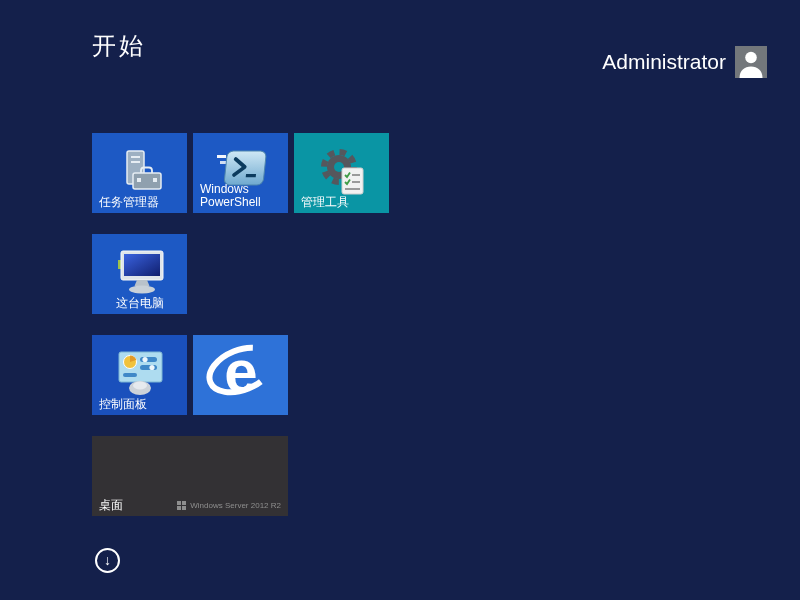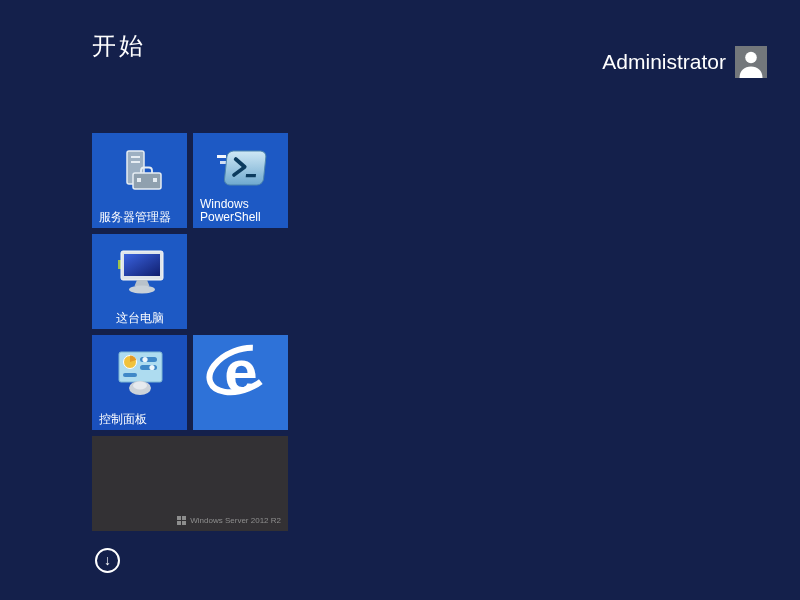--- a/index.html
+++ b/index.html
@@ -16,21 +16,21 @@
   }
   .user-area {
     position:absolute; top:46px; right:33px;
     display:flex; align-items:center; gap:9px;
   }
   .user-name { color:#ffffff; font-size:21px; font-weight:400; }
   .avatar { width:32px; height:32px; display:block; cursor:pointer; }
 
   .tiles { position:absolute; left:92px; top:133px; width:400px; height:410px; }
   .tile {
-    position:absolute; width:95px; height:95px; cursor:pointer; overflow:hidden;
+    position:absolute; width:95px; height:80px; cursor:pointer; overflow:hidden;
   }
   .t-blue       { background:#1d59c4; }
   .t-teal       { background:#0a95a4; }
   .t-teal-dark  { background:#12818d; }
   .t-blue-dark  { background:#1a50bc; }
   .t-blue-light { background:#2e72d8; }
   .t-desktop    { background:#333134; width:196px; }
 
   .tile-label {
     position:absolute; left:7px; bottom:4px; right:6px;
@@ -74,21 +74,21 @@
   <div class="tile t-blue" style="left:0;top:0;">
     <svg class="tile-icon icon-mid" width="52" height="52" viewBox="0 0 52 52">
       <rect x="13" y="5" width="17" height="33" rx="2" fill="#9db0c2" stroke="#e6edf3" stroke-width="1.5"></rect>
       <rect x="17" y="10" width="9" height="2" fill="#e6edf3"></rect>
       <rect x="17" y="15" width="9" height="2" fill="#e6edf3"></rect>
       <path d="M27 27 v-2.5 a3 3 0 0 1 3-3 h5 a3 3 0 0 1 3 3 V27" fill="none" stroke="#e6edf3" stroke-width="1.8"></path>
       <rect x="19" y="27" width="28" height="16" rx="2" fill="#8fa0ae" stroke="#e6edf3" stroke-width="1.5"></rect>
       <rect x="23" y="32" width="4" height="4" fill="#e6edf3"></rect>
       <rect x="39" y="32" width="4" height="4" fill="#e6edf3"></rect>
     </svg>
-    <div class="tile-label">服务器管理器</div>
+    <div class="tile-label">任务管理器</div>
   </div>
 
   <div class="tile t-blue" style="left:101px;top:0;">
     <svg class="tile-icon icon-mid" width="58" height="46" viewBox="0 0 58 46">
       <defs>
         <linearGradient id="psg" x1="0" y1="0" x2="0" y2="1">
           <stop offset="0" stop-color="#cfe8f5"></stop>
           <stop offset="1" stop-color="#6fa9cf"></stop>
         </linearGradient>
       </defs>
@@ -96,20 +96,34 @@
       <rect x="8" y="15" width="7" height="3" fill="#ffffff" opacity="0.8"></rect>
       <g transform="skewX(-6)">
         <rect x="16" y="5" width="39" height="34" rx="6" fill="url(#psg)" stroke="#4f86ad" stroke-width="1"></rect>
         <path d="M25 13 l10 8 -10 8" fill="none" stroke="#0c3b5e" stroke-width="3.6" stroke-linecap="round" stroke-linejoin="round"></path>
         <rect x="37" y="28" width="10" height="3.2" fill="#0c3b5e"></rect>
       </g>
     </svg>
     <div class="tile-label">Windows PowerShell</div>
   </div>
 
+  <div class="tile t-teal" style="left:202px;top:0;">
+    <svg class="tile-icon icon-mid" width="54" height="54" viewBox="0 0 54 54">
+      <circle cx="24" cy="21" r="15" fill="none" stroke="#55575d" stroke-width="6" stroke-dasharray="6.5 5.3"></circle>
+      <circle cx="24" cy="21" r="12" fill="#55575d"></circle>
+      <circle cx="24" cy="21" r="5" fill="#0a95a4"></circle>
+      <rect x="27" y="22" width="21" height="26" rx="2" fill="#f1f1f1" stroke="#cfcfcf"></rect>
+      <path d="M30 29 l2 2 3-4.5" fill="none" stroke="#3f9c46" stroke-width="1.8"></path>
+      <rect x="37" y="28" width="8" height="2" fill="#9a9a9a"></rect>
+      <path d="M30 36 l2 2 3-4.5" fill="none" stroke="#3f9c46" stroke-width="1.8"></path>
+      <rect x="37" y="35" width="8" height="2" fill="#9a9a9a"></rect>
+      <rect x="30" y="42" width="15" height="2" fill="#9a9a9a"></rect>
+    </svg>
+    <div class="tile-label">管理工具</div>
+  </div>
 
   <div class="tile t-blue" style="left:0;top:101px;text-align:center;">
     <svg class="tile-icon icon-mid" width="58" height="50" viewBox="0 0 58 50">
       <defs>
         <linearGradient id="scr" x1="0" y1="0" x2="1" y2="1">
           <stop offset="0" stop-color="#3a63e0"></stop>
           <stop offset="1" stop-color="#101f6e"></stop>
         </linearGradient>
       </defs>
       <rect x="7" y="13" width="4" height="9" fill="#9ec24a"></rect>
@@ -139,20 +153,21 @@
   </div>
 
   <div class="tile t-blue-light" style="left:101px;top:202px;">
     <svg class="tile-icon icon-ie" width="80" height="72" viewBox="0 0 80 72">
       <text x="40" y="56" text-anchor="middle" font-size="60" font-weight="bold" font-family="Liberation Sans, DejaVu Sans, sans-serif" fill="#ffffff">e</text>
       <ellipse cx="40" cy="34" rx="33" ry="20" fill="none" stroke="#ffffff" stroke-width="6" transform="rotate(-22 40 34)" stroke-dasharray="118 50" stroke-dashoffset="-28"></ellipse>
     </svg>
   </div>
 
   <div class="tile t-desktop" style="left:0;top:303px;">
+    <div class="tile-label">桌面</div>
     <div class="watermark">
       <svg width="9" height="9" viewBox="0 0 9 9">
         <rect x="0" y="0" width="4" height="4" fill="#8e8e8e"></rect>
         <rect x="5" y="0" width="4" height="4" fill="#8e8e8e"></rect>
         <rect x="0" y="5" width="4" height="4" fill="#8e8e8e"></rect>
         <rect x="5" y="5" width="4" height="4" fill="#8e8e8e"></rect>
       </svg>
       <span>Windows Server 2012 R2</span>
     </div>
   </div>

